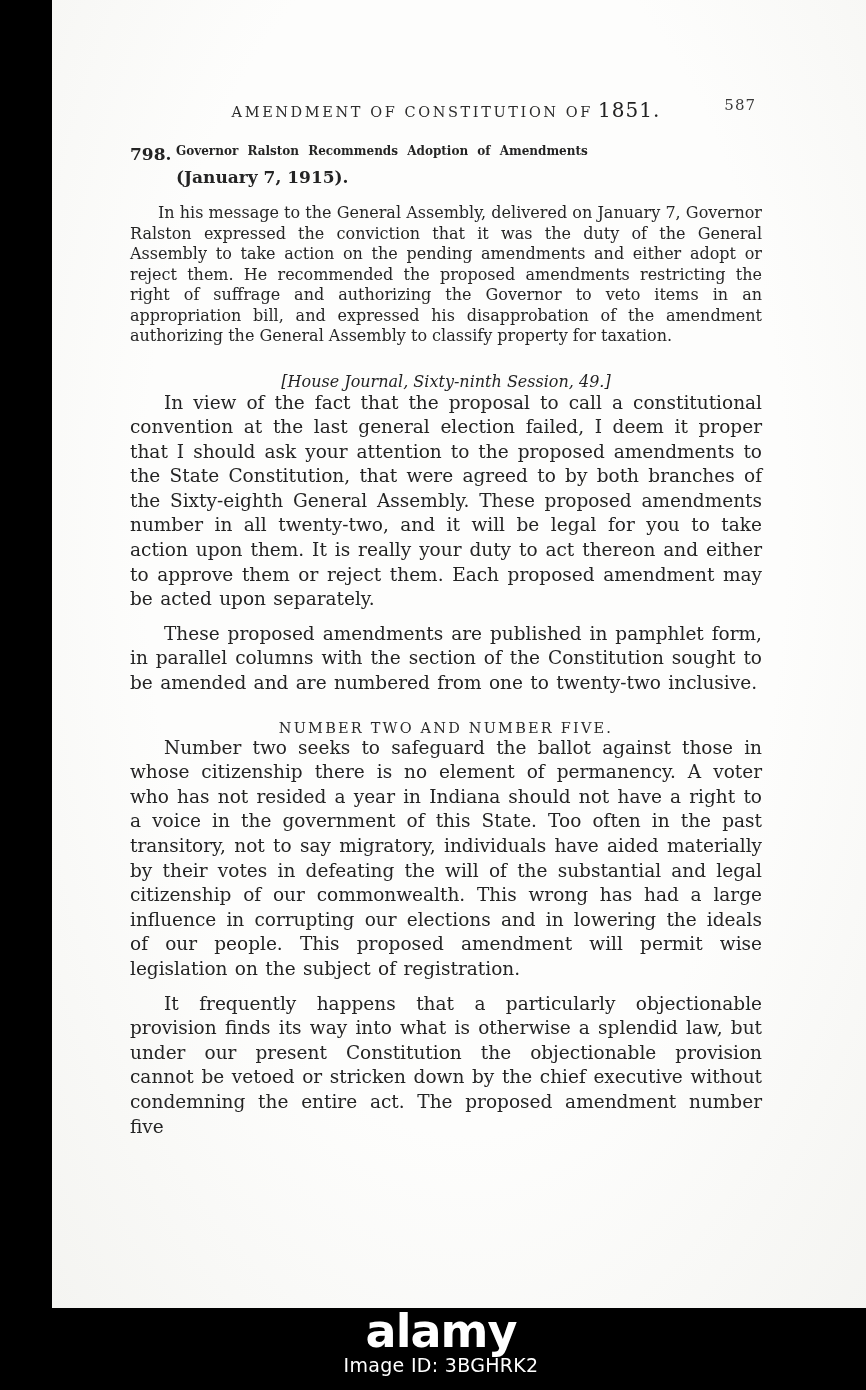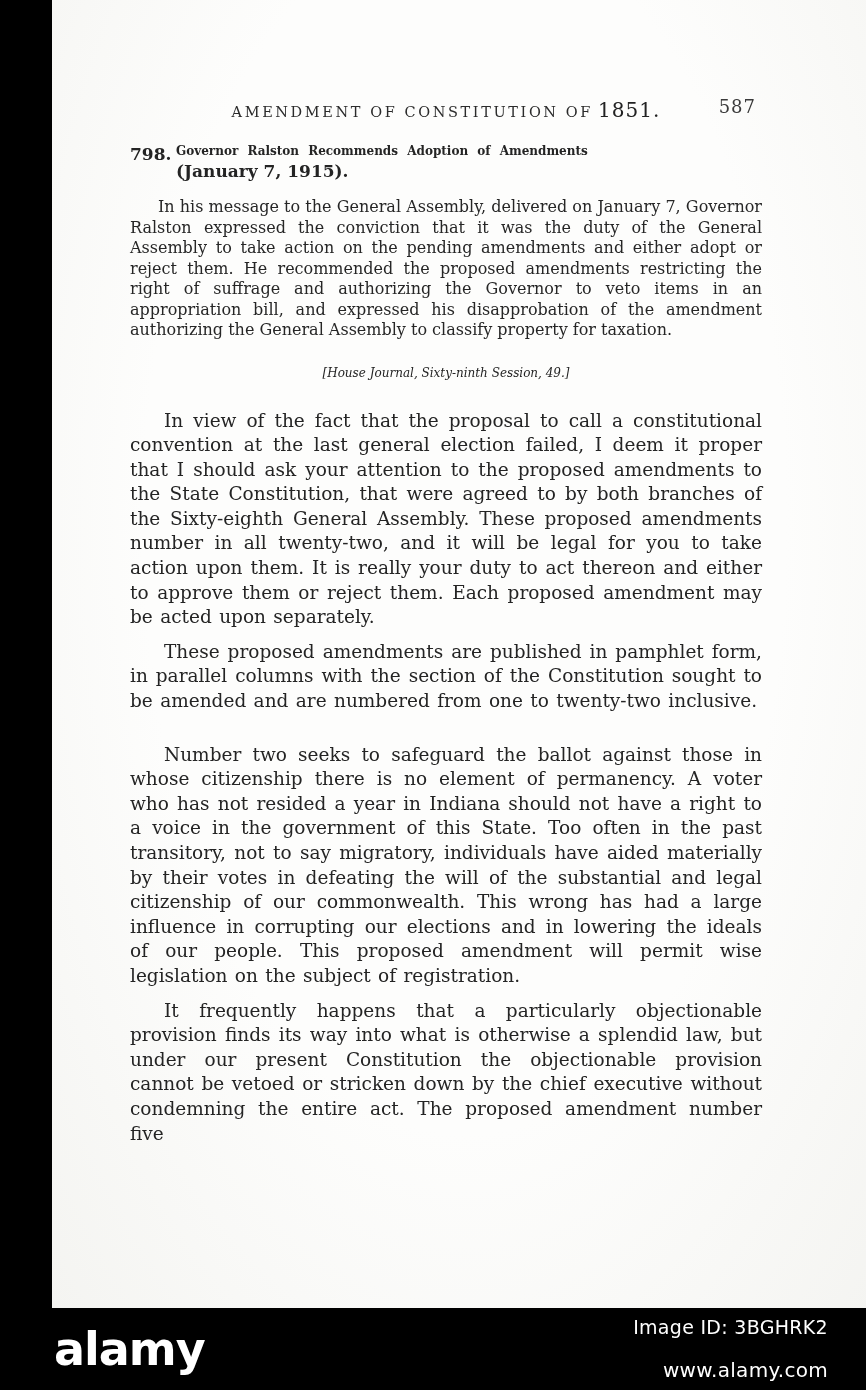--- a/index.html
+++ b/index.html
@@ -41,21 +41,21 @@
     letter-spacing:2.6px;
     color:#2b2b2b;
   }
   .rh-year {
     font-size:20px;
     letter-spacing:1px;
     color:#222;
   }
   .rh-page {
     position:absolute; right:6px; top:-2px;
-    font-size:18px;
+    font-size:15px;
     letter-spacing:1px;
     color:#3a3a3a;
   }
   .entry {
     display:flex;
     margin-top:20px;
   }
   .entry-num {
     font-weight:bold;
     font-size:17px;
@@ -64,65 +64,66 @@
   }
   .entry-title { flex:1; }
   .entry-title-line1 {
     font-weight:bold;
     font-size:12px;
     word-spacing:5px;
   }
   .entry-title-line2 {
     font-weight:bold;
     font-size:17px;
-    margin-top:3px;
+    margin-top:9px;
   }
   .summary {
     margin:16px 0 0 0;
     font-size:16px;
     line-height:20.5px;
     text-align:justify;
     text-indent:28px;
     color:#262626;
   }
   .citation {
     margin:25px 0 0 0;
     text-align:center;
     font-style:italic;
-    font-size:12px;
+    font-size:16px;
     color:#242424;
   }
   .caps-heading {
     margin:24px 0 0 0;
     text-align:center;
     font-size:14.5px;
     letter-spacing:2.2px;
     color:#2a2a2a;
   }
   .body-para {
     margin:10px 0 0 0;
     font-size:18.5px;
     line-height:24.6px;
     text-align:justify;
     text-indent:34px;
     color:#242424;
     word-spacing:1.5px;
   }
-  .body-para.first { margin-top:29px; }
+  .body-para.first { margin-top:0; }
   
   .bottom-bar {
     position:absolute; left:0; bottom:0;
     width:866px; height:82px;
     background:#000;
     z-index:3;
     display:flex;
     align-items:center;
     justify-content:space-between;
     box-sizing:border-box;
     padding:0 38px 0 54px;
+    flex-direction:column;
   }
   .alamy-logo {
     font-family:"DejaVu Sans", sans-serif;
     font-weight:bold;
     font-size:46px;
     letter-spacing:-1px;
     color:#ffffff;
     line-height:1;
   }
   .alamy-info {
@@ -166,20 +167,21 @@
       </div>
 
       <p class="summary">In his message to the General Assembly, delivered on January 7, Governor Ralston expressed the conviction that it was the duty of the General Assembly to take action on the pending amendments and either adopt or reject them.  He recommended the proposed amendments restricting the right of suffrage and authorizing the Governor to veto items in an appropriation bill, and expressed his disapprobation of the amendment authorizing the General Assembly to classify property for taxation.</p>
 
       <div class="citation">[House Journal, Sixty-ninth Session, 49.]</div>
 
 
       <p class="body-para first">In view of the fact that the proposal to call a constitutional convention at the last general election failed, I deem it proper that I should ask your attention to the proposed amendments to the State Constitution, that were agreed to by both branches of the Sixty-eighth General Assembly.  These proposed amendments number in all twenty-two, and it will be legal for you to take action upon them.  It is really your duty to act thereon and either to approve them or reject them.  Each proposed amendment may be acted upon separately.</p>
       <p class="body-para">These proposed amendments are published in pamphlet form, in parallel columns with the section of the Constitution sought to be amended and are numbered from one to twenty-two inclusive.</p>
 
+      <div class="caps-heading">NUMBER TWO AND NUMBER FIVE.</div>
 
       <p class="body-para first">Number two seeks to safeguard the ballot against those in whose citizenship there is no element of permanency.  A voter who has not resided a year in Indiana should not have a right to a voice in the government of this State.  Too often in the past transitory, not to say migratory, individuals have aided materially by their votes in defeating the will of the substantial and legal citizenship of our commonwealth.  This wrong has had a large influence in corrupting our elections and in lowering the ideals of our people.  This proposed amendment will permit wise legislation on the subject of registration.</p>
       <p class="body-para">It frequently happens that a particularly objectionable provision finds its way into what is otherwise a splendid law, but under our present Constitution the objectionable provision cannot be vetoed or stricken down by the chief executive without condemning the entire act.  The proposed amendment number five</p>
 
     </div>
   </div>
 
   <div class="bottom-bar">
     <span class="alamy-logo">alamy</span>
     <div class="alamy-info">

